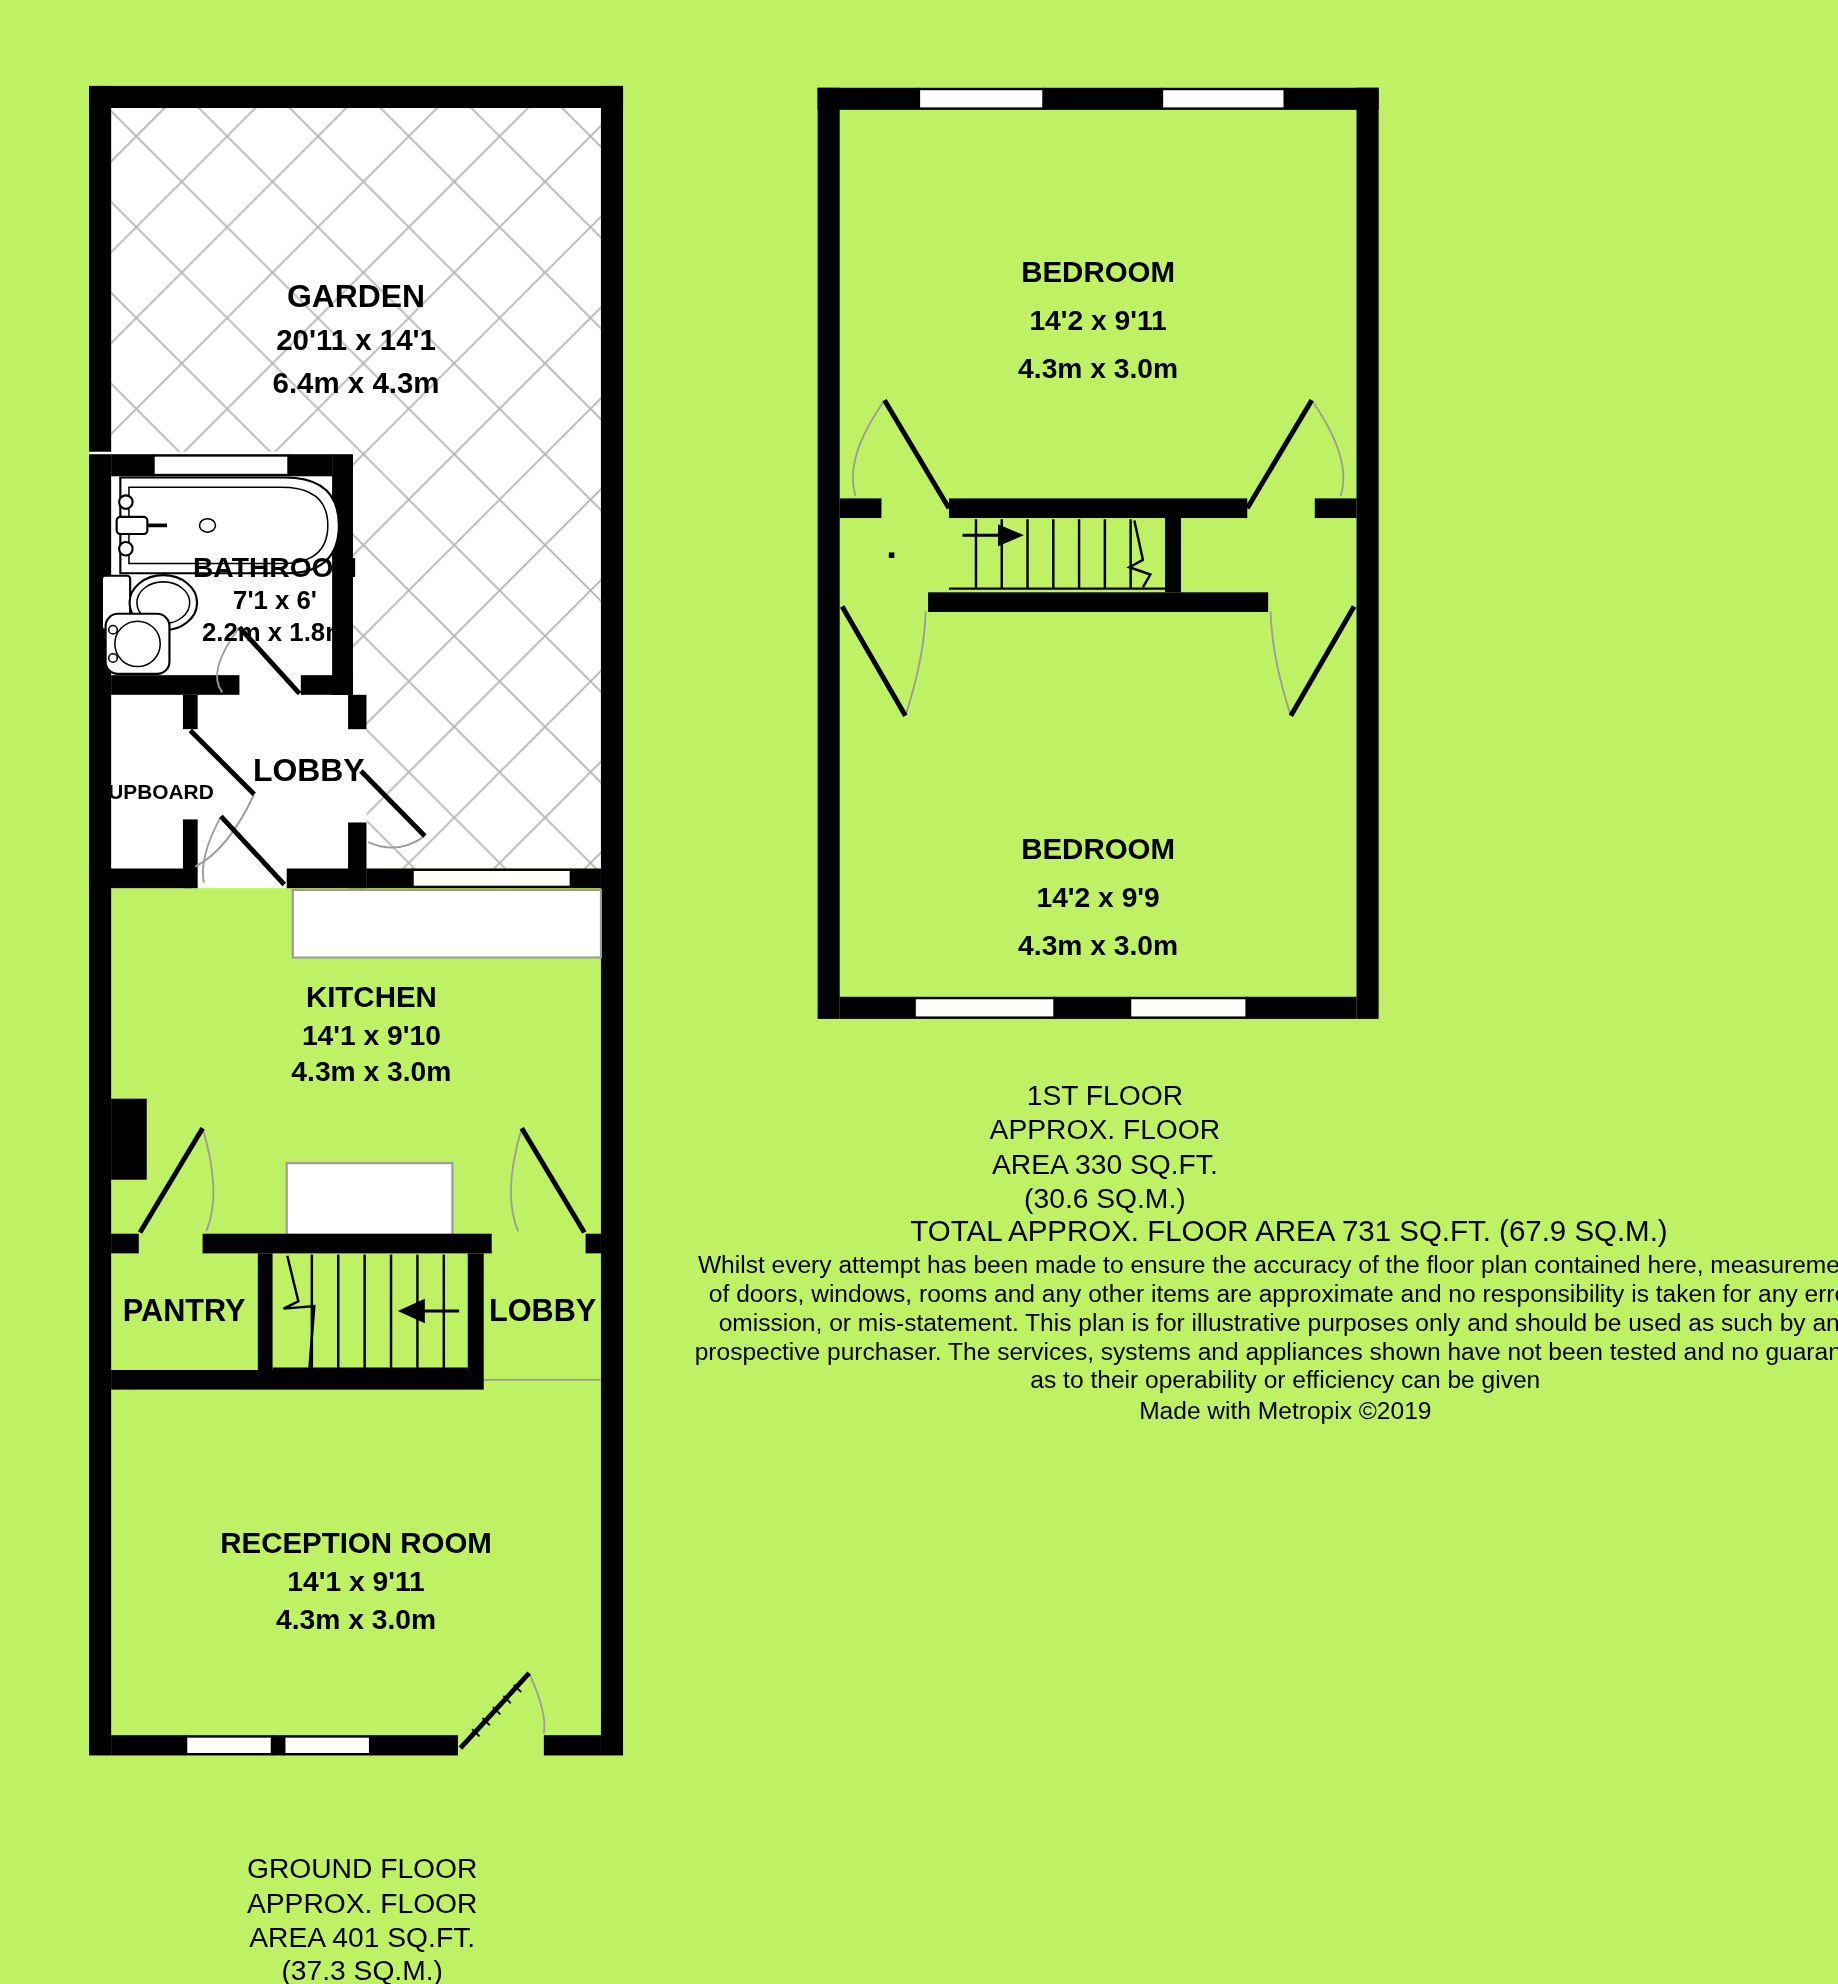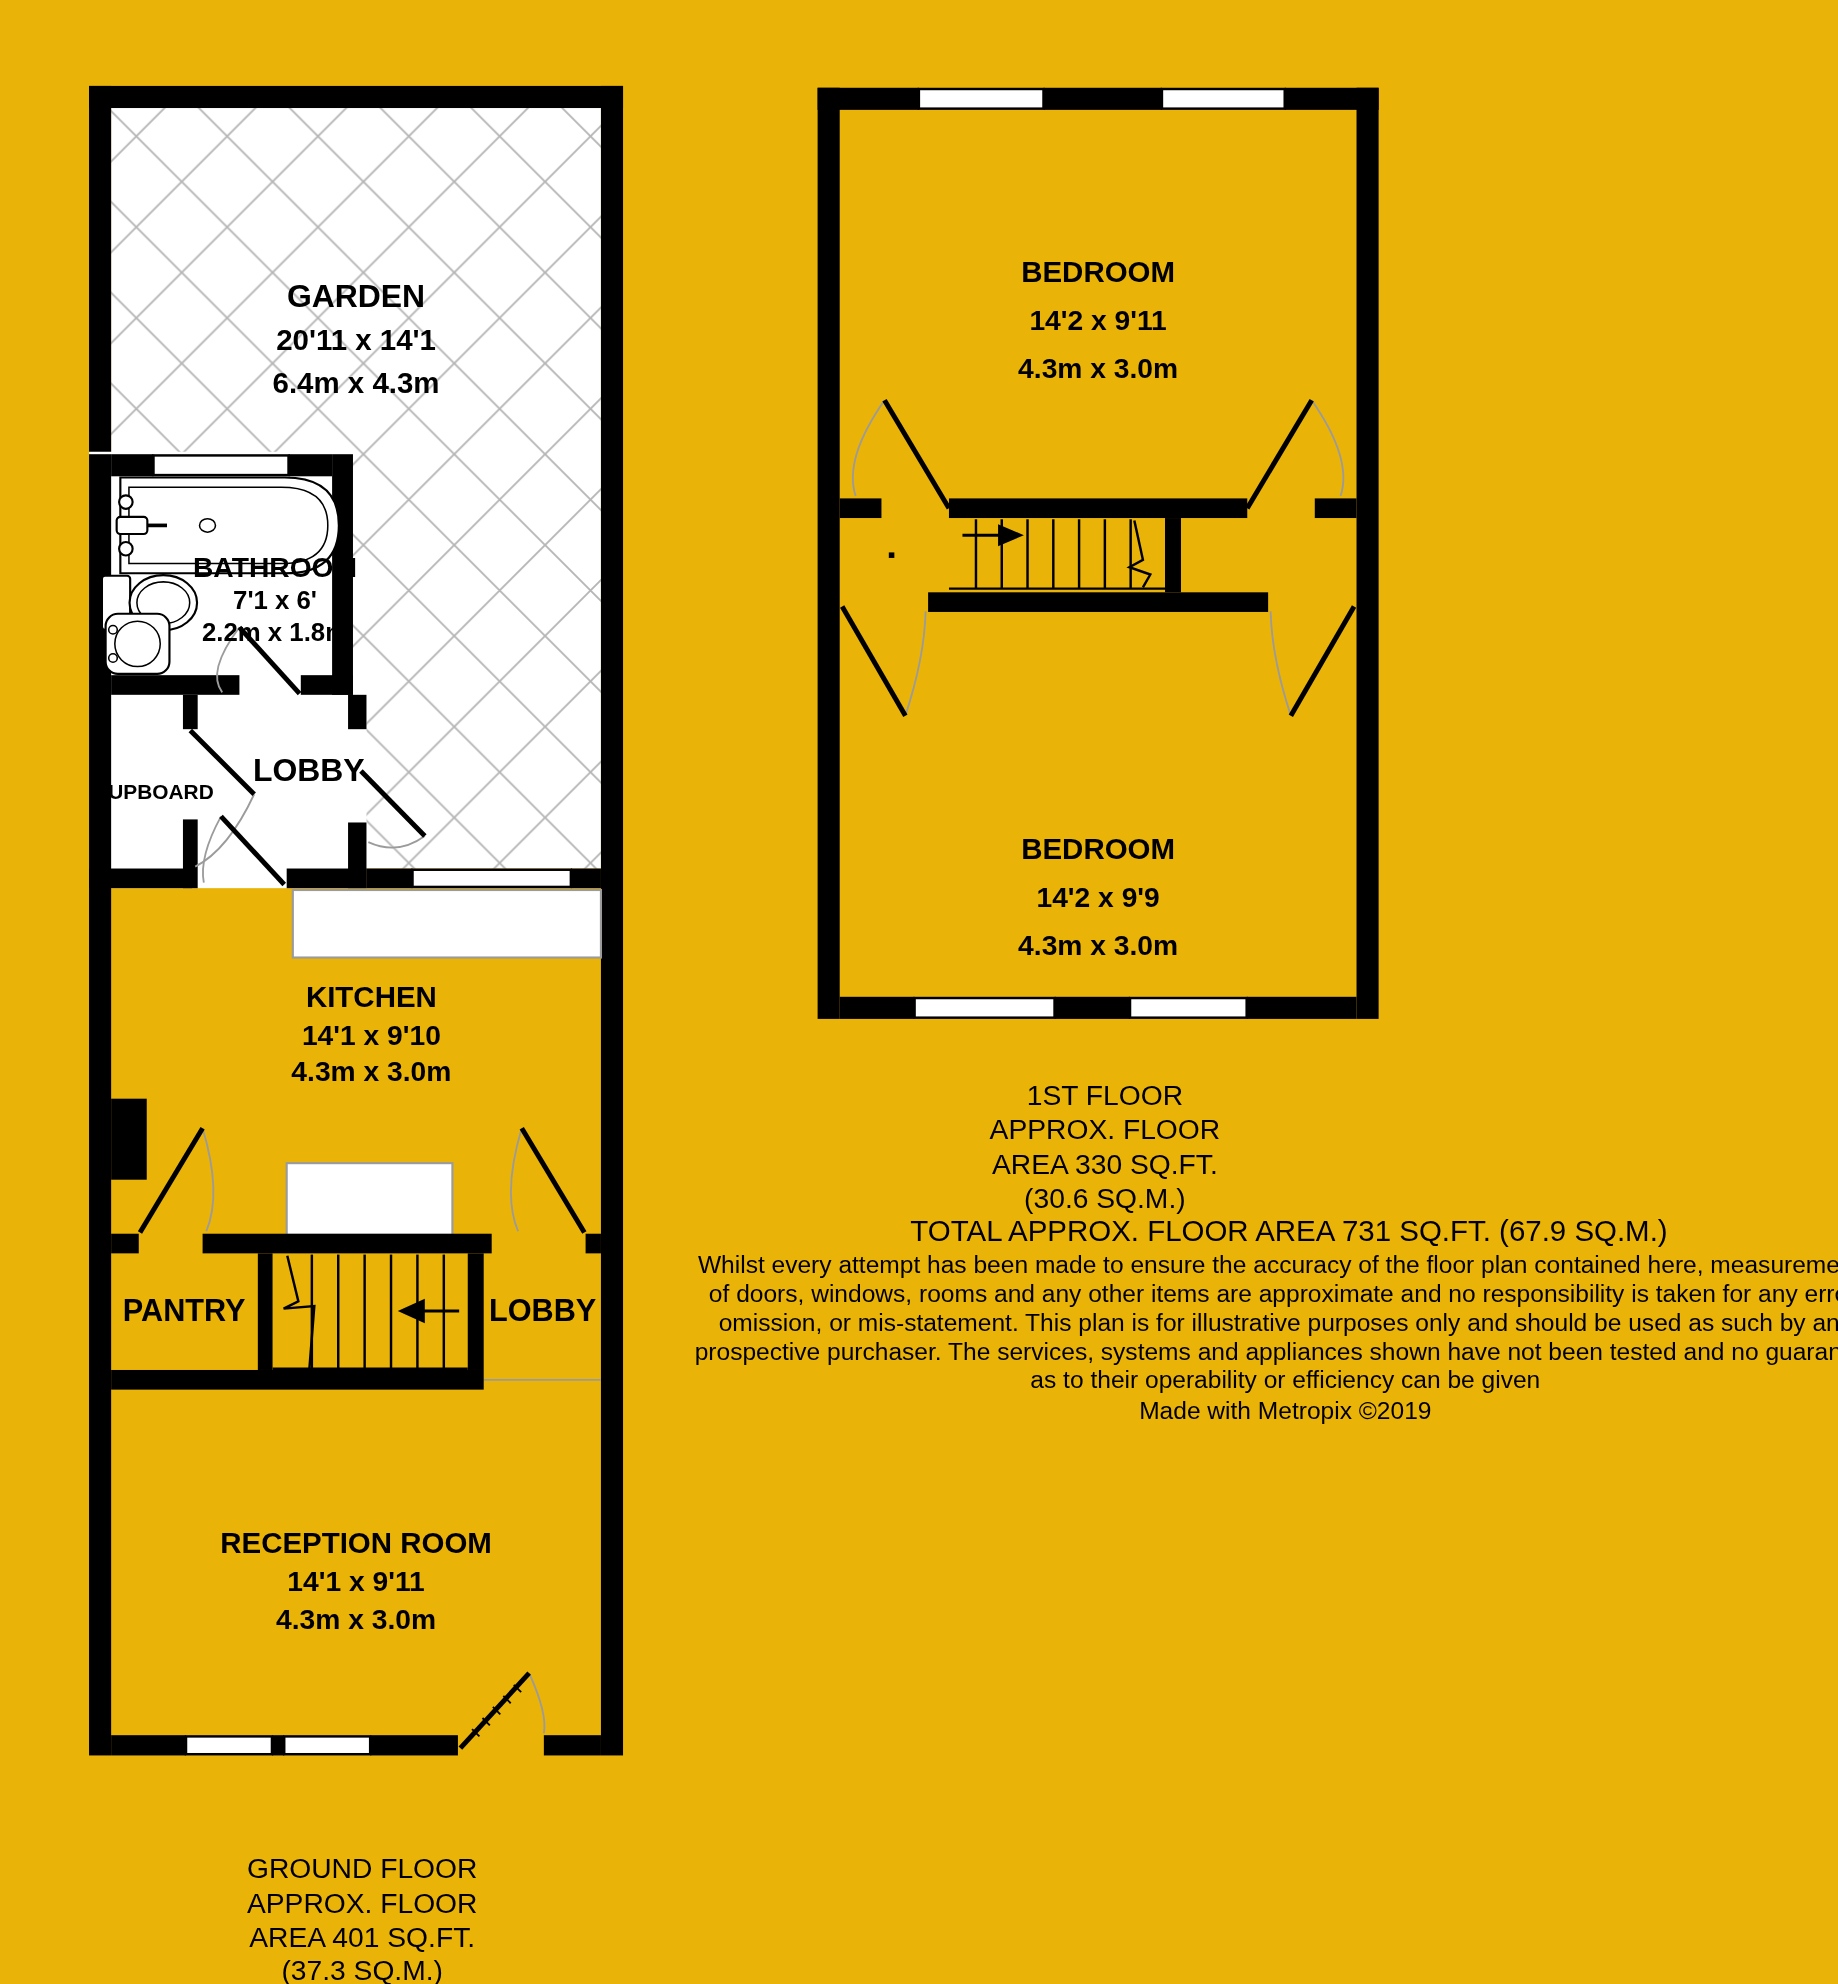--- a/index.html
+++ b/index.html
@@ -1,16 +1,16 @@
 <!DOCTYPE html>
 <html style="font-size:9.8px"><head>
 <meta charset="utf-8">
 <style>
   html,body{margin:0;padding:0;background:#ffffff;}
-  #canvas{position:relative;width:1839px;height:1985px;background:#eab308;overflow:hidden;}
+  #canvas{position:relative;width:1839px;height:1985px;background:#bef264;overflow:hidden;}
   svg{display:block;}
   svg text{font-family:"Liberation Sans","DejaVu Sans",sans-serif;fill:#000;}
   .wall{fill:#000;stroke:none;}
   .cover{fill:#fff;stroke:none;}
   .win{fill:#fff;stroke:#000;stroke-width:4;}
   .leaf{stroke:#000;stroke-width:8;fill:none;stroke-linecap:butt;}
   .arc{stroke:#9b9b9b;stroke-width:3;fill:none;}
   .fx{fill:#fff;stroke:#000;stroke-width:3.5;}
   .fx2{fill:none;stroke:#000;stroke-width:2.5;}
   .counter{fill:#fff;stroke:#9b9b9b;stroke-width:3.5;}

